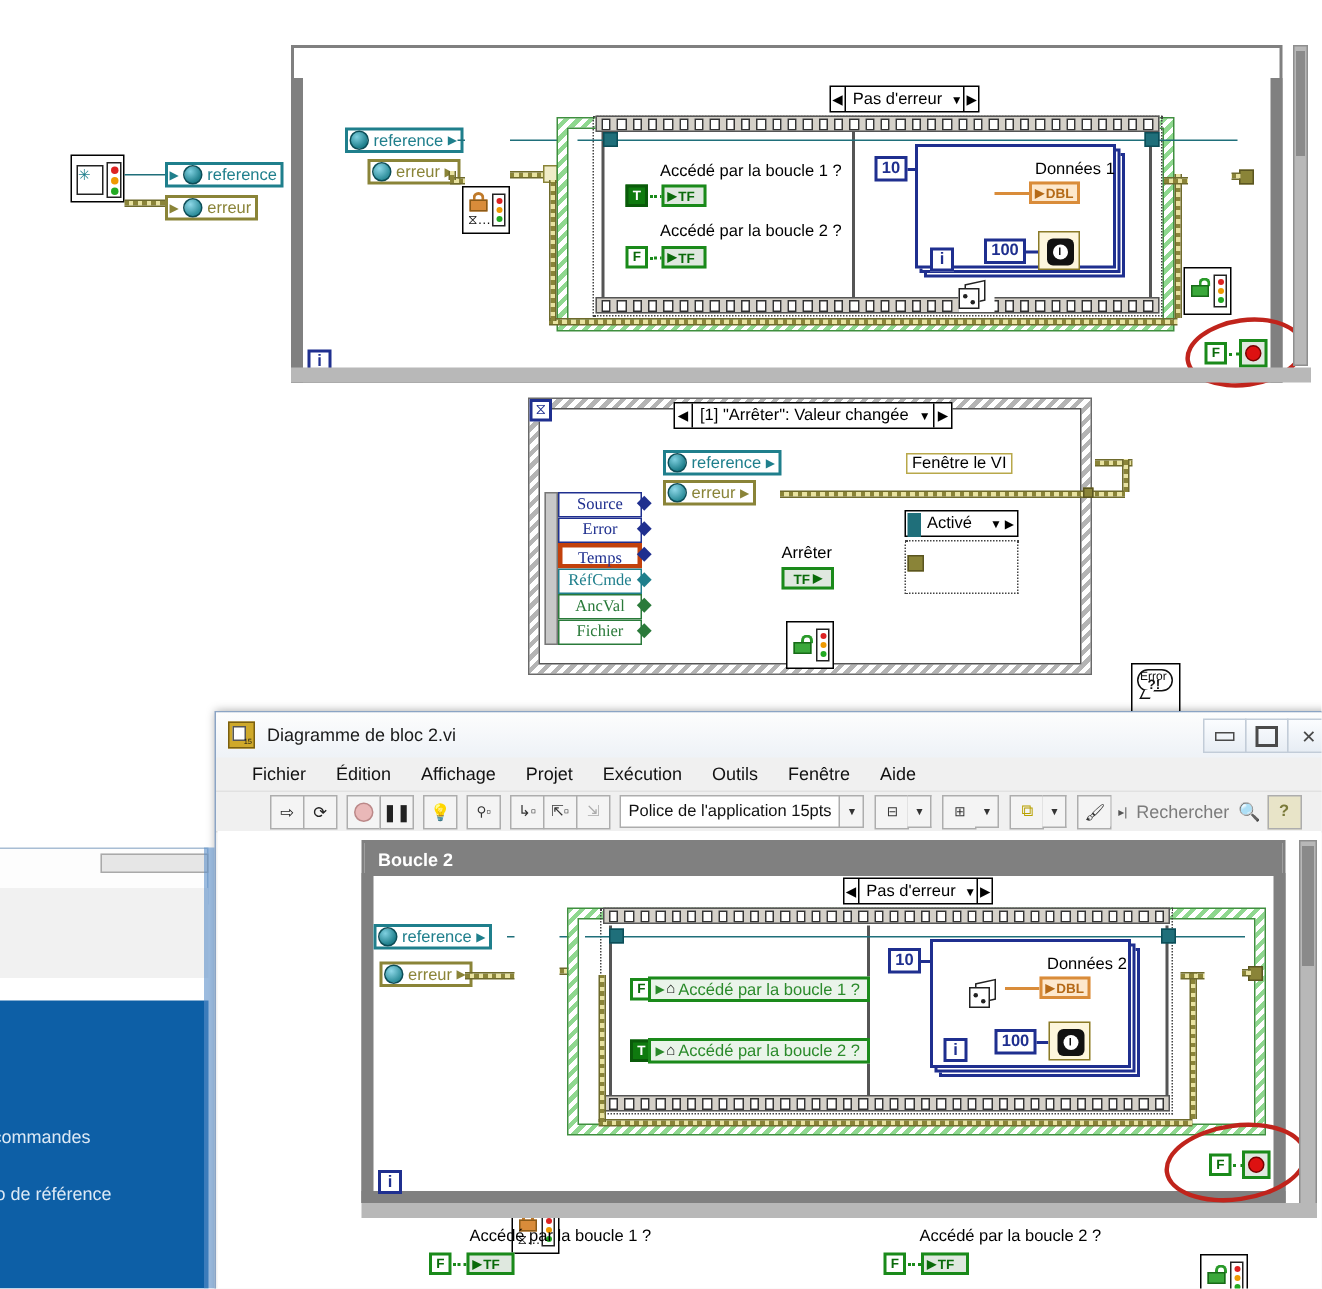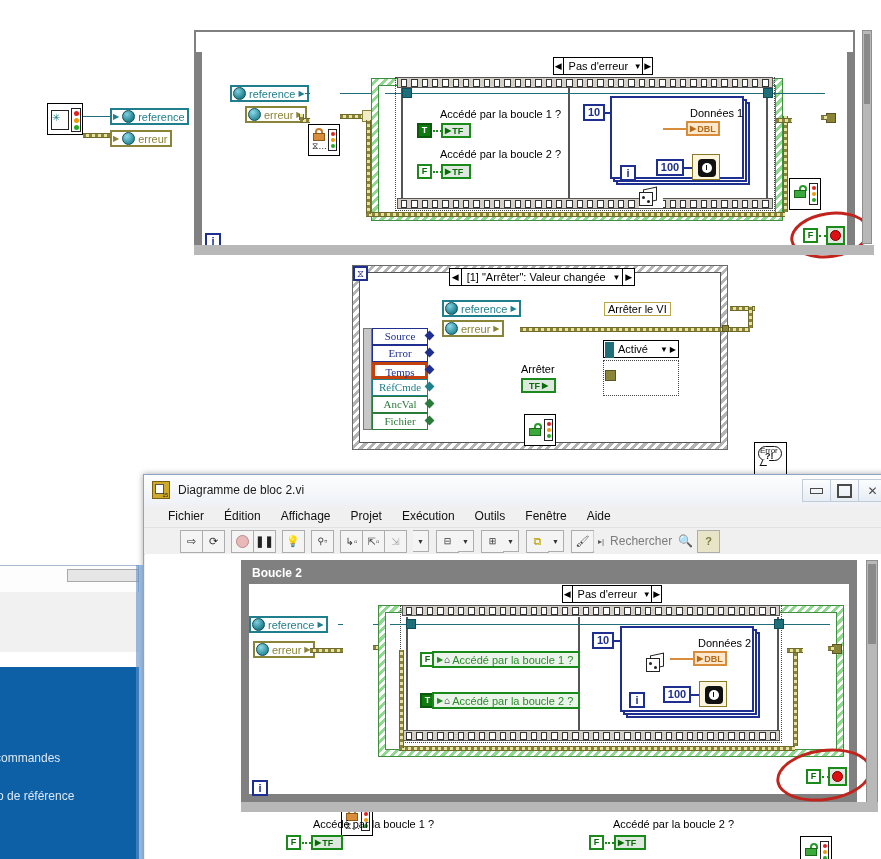--- a/index.html
+++ b/index.html
@@ -544,21 +544,21 @@
     <div class="abs" style="left:19px; top:4px; width:9px; height:22px; background:#fff; border:1px solid #222;">
       <div class="abs" style="left:2px;top:2px;width:4px;height:4px;border-radius:50%;background:#d22;"></div>
       <div class="abs" style="left:2px;top:8px;width:4px;height:4px;border-radius:50%;background:#e90;"></div>
       <div class="abs" style="left:2px;top:14px;width:4px;height:4px;border-radius:50%;background:#2a2;"></div>
     </div>
   </div>
 
   <div class="wire-err-h" style="left:520px; top:327px; width:230px;"></div>
   <div class="abs tunnel-sq err small" style="left:722px; top:325px;"></div>
 
-  <div class="abs box-label" style="left:604px; top:302px;">Arrêter le VI</div>
+  <div class="abs box-label" style="left:604px; top:302px;">Fenêtre le VI</div>
 
   <div class="abs free-label" style="left:521px; top:363px;text-align:center;">Arrêter</div>
   <div class="abs tf-term" style="left:521px; top:378px; width:35px;">
     <span style="margin-left:4px;">TF</span>
     <span class="t" style="margin-left:2px;">▶</span>
   </div>
 
   <div class="abs" style="left:603px; top:340px; width:76px; height:18px; background:#fff; border:1px solid #000;
               display:flex; align-items:center; font-size:11px;">
     <span class="abs" style="left:1px; top:1px; width:9px; height:16px; background:#1f6f7a;"></span>
@@ -619,20 +619,21 @@
       <span class="tb-btn" style="font-weight:bold;color:#222;">❚❚</span>
       <span class="tb-sep"></span>
       <span class="tb-btn" style="color:#a98;">💡</span>
       <span class="tb-sep"></span>
       <span class="tb-btn" style="font-size:9px;">⚲▫</span>
       <span class="tb-sep"></span>
       <span class="tb-btn" style="font-size:10px;">↳▫</span>
       <span class="tb-btn" style="font-size:10px;">⇱▫</span>
       <span class="tb-btn" style="font-size:10px;color:#aaa;">⇲</span>
       <span class="tb-sep"></span>
+      <span class="tb-font">Police de l'application 15pts</span>
       <span class="tb-dd">▼</span>
       <span class="tb-sep"></span>
       <span class="tb-btn" style="font-size:9px;">⊟</span>
       <span class="tb-dd">▼</span>
       <span class="tb-sep"></span>
       <span class="tb-btn" style="font-size:9px;">⊞</span>
       <span class="tb-dd">▼</span>
       <span class="tb-sep"></span>
       <span class="tb-btn" style="font-size:11px;color:#b8a000;">⧉</span>
       <span class="tb-dd">▼</span>

